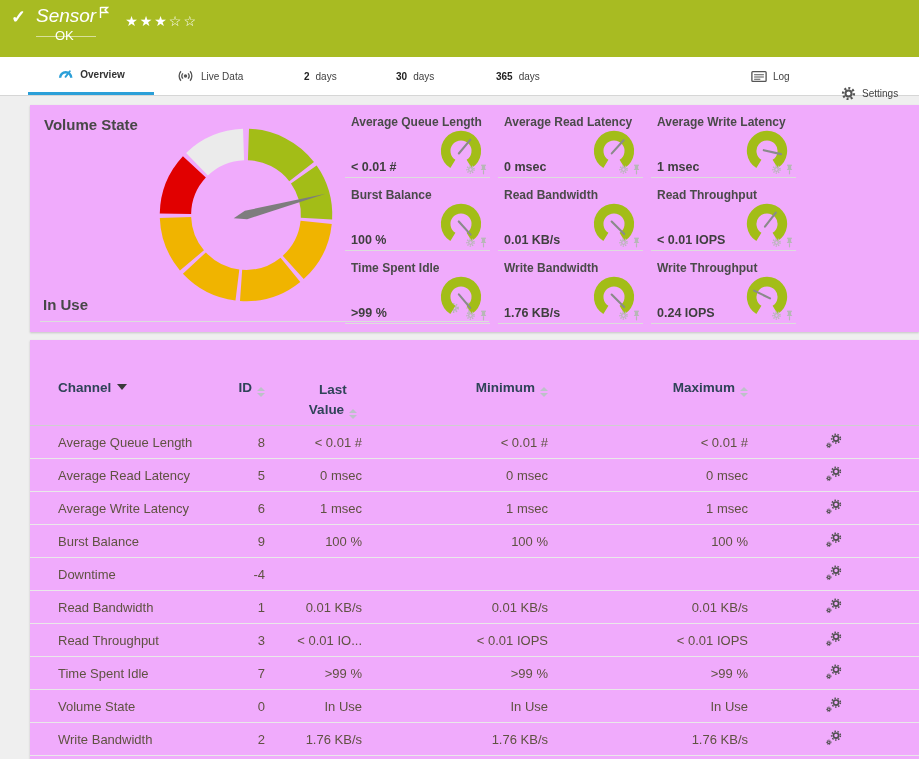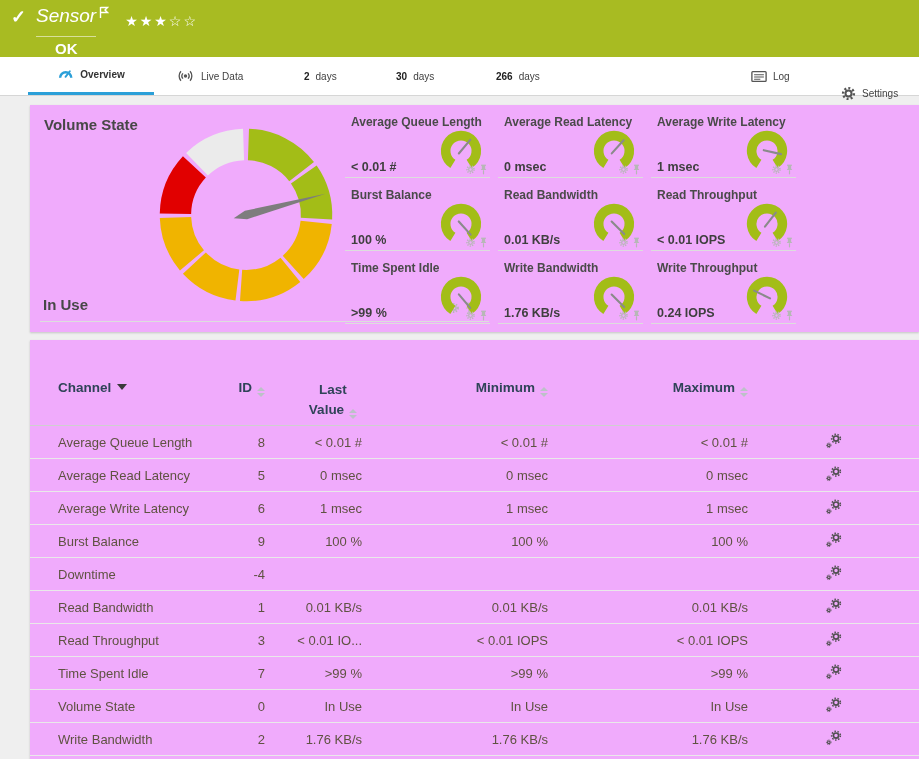--- a/index.html
+++ b/index.html
@@ -10,21 +10,21 @@
     -webkit-font-smoothing:antialiased;
   }
   
   .topbar{position:absolute;left:0;top:0;width:919px;height:57px;background:#a8bb22;color:#fff;}
   .check{position:absolute;left:11px;top:6px;font-size:18px;font-weight:bold;}
   .title-line{position:absolute;left:36px;top:5px;display:flex;align-items:baseline;}
   .kind{font-style:italic;font-size:19px;border-bottom:1px solid rgba(255,255,255,.55);padding-bottom:9px;}
   .sname{font-weight:bold;font-size:21px;margin-left:8px;border-bottom:1px solid rgba(255,255,255,.55);padding-bottom:1px;}
   .flag{margin-left:3px;align-self:flex-start;margin-top:0px;}
   .stars{margin-left:16px;font-size:14px;letter-spacing:2px;align-self:center;}
-  .okstat{position:absolute;left:55px;top:40px;font-size:15px;font-weight:bold;}
+  .okstat{position:absolute;left:55px;top:28px;font-size:13px;font-weight:normal;}
   
   .tabbar{position:absolute;left:0;top:57px;width:919px;height:39px;background:#fff;border-bottom:1px solid #d6d6d6;box-sizing:border-box;}
   .tab{position:absolute;top:0;height:38px;display:inline-flex;align-items:center;gap:6px;font-size:10px;color:#3f3f3f;cursor:pointer;white-space:nowrap;}
   .tab b{color:#222;}
   .tab-overview{left:28px;width:126px;justify-content:center;border-bottom:3px solid #2b9fd8;box-sizing:border-box;font-weight:bold;color:#333;}
   .tab-live{left:176px;} .tab-2d{left:304px;} .tab-30d{left:396px;} .tab-365d{left:496px;}
   .tab-hist{left:601px;} .tab-log{left:751px;} .tab-set{left:841px;margin-top:17px;}
   
   .card{position:absolute;background:#f0abfc;box-shadow:0 1px 2px rgba(0,0,0,.18);}
   .card-gauges{left:30px;top:105px;width:889px;height:227px;}
@@ -98,21 +98,21 @@
   </div>
   <div class="tab tab-2d">
       <b>2</b>
       <span>days</span>
     </div>
   <div class="tab tab-30d">
       <b>30</b>
       <span>days</span>
     </div>
   <div class="tab tab-365d">
-      <b>266</b>
+      <b>365</b>
       <span>days</span>
     </div>
   <div class="tab tab-log">
     <svg width="16" height="13" viewBox="0 0 18 14">
         <rect x="1" y="1.5" width="16" height="11" rx="1" fill="none" stroke="#555" stroke-width="1.5"></rect>
         <path d="M3.5 5 h11 M3.5 7.5 h11 M3.5 10 h7" stroke="#555" stroke-width="1.2"></path>
       </svg>
     <span>Log</span>
   </div>
   <div class="tab tab-set">

